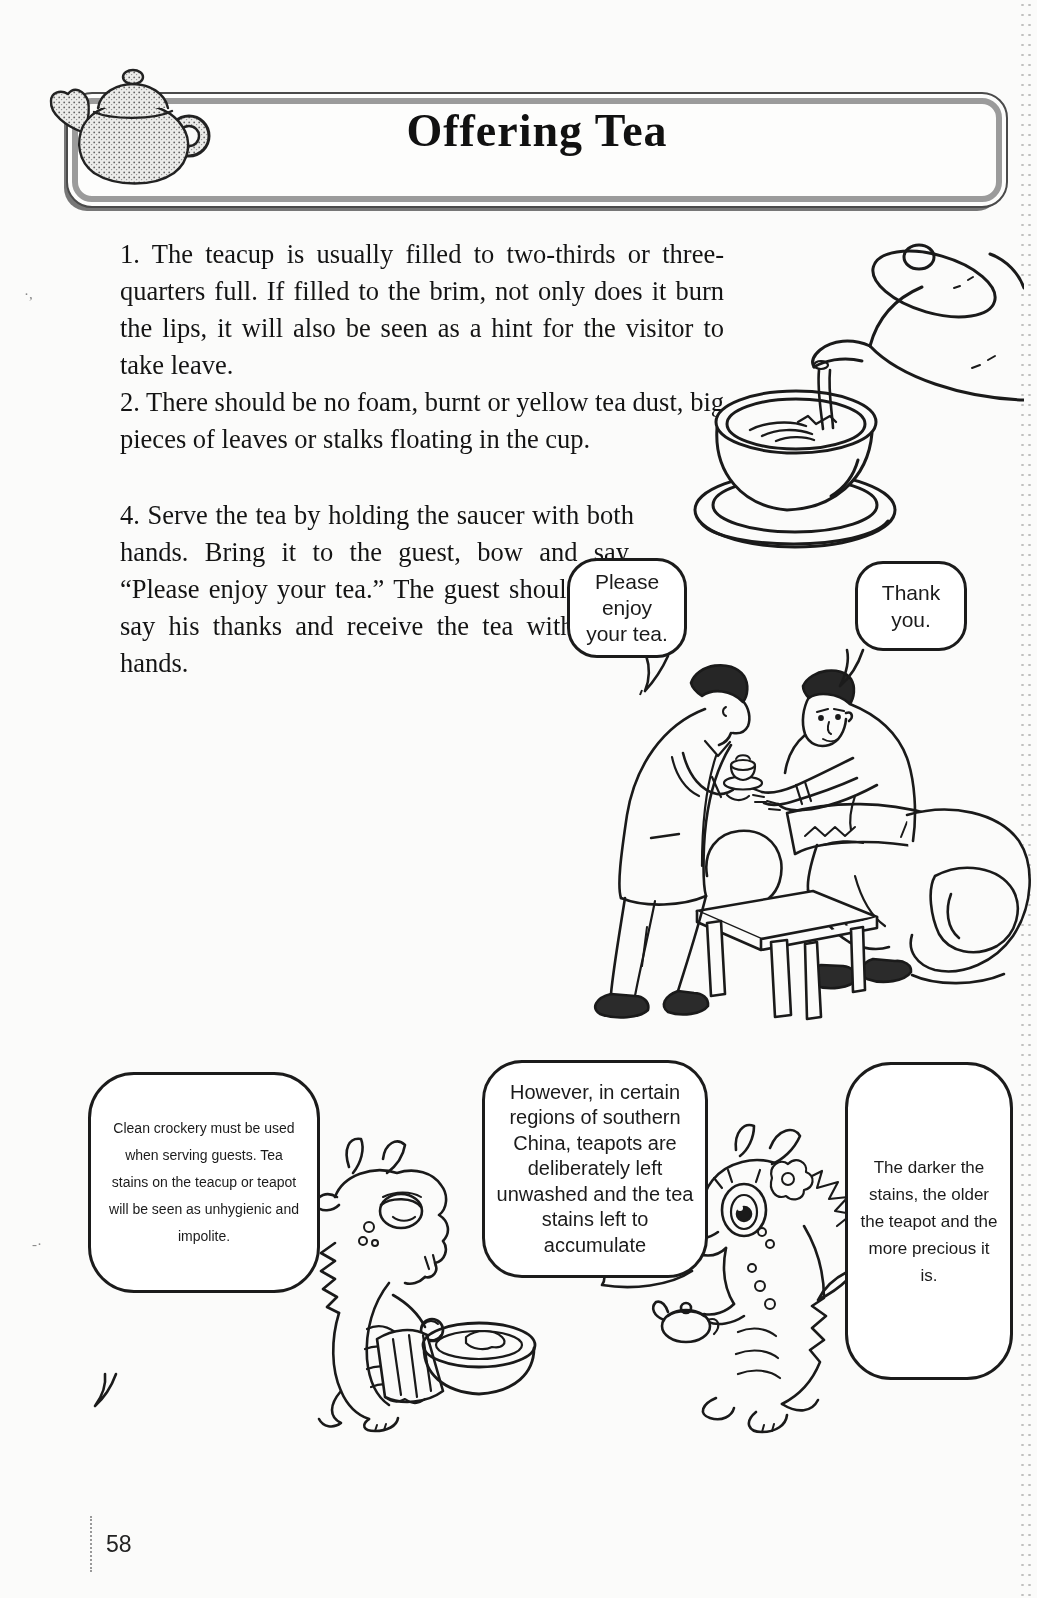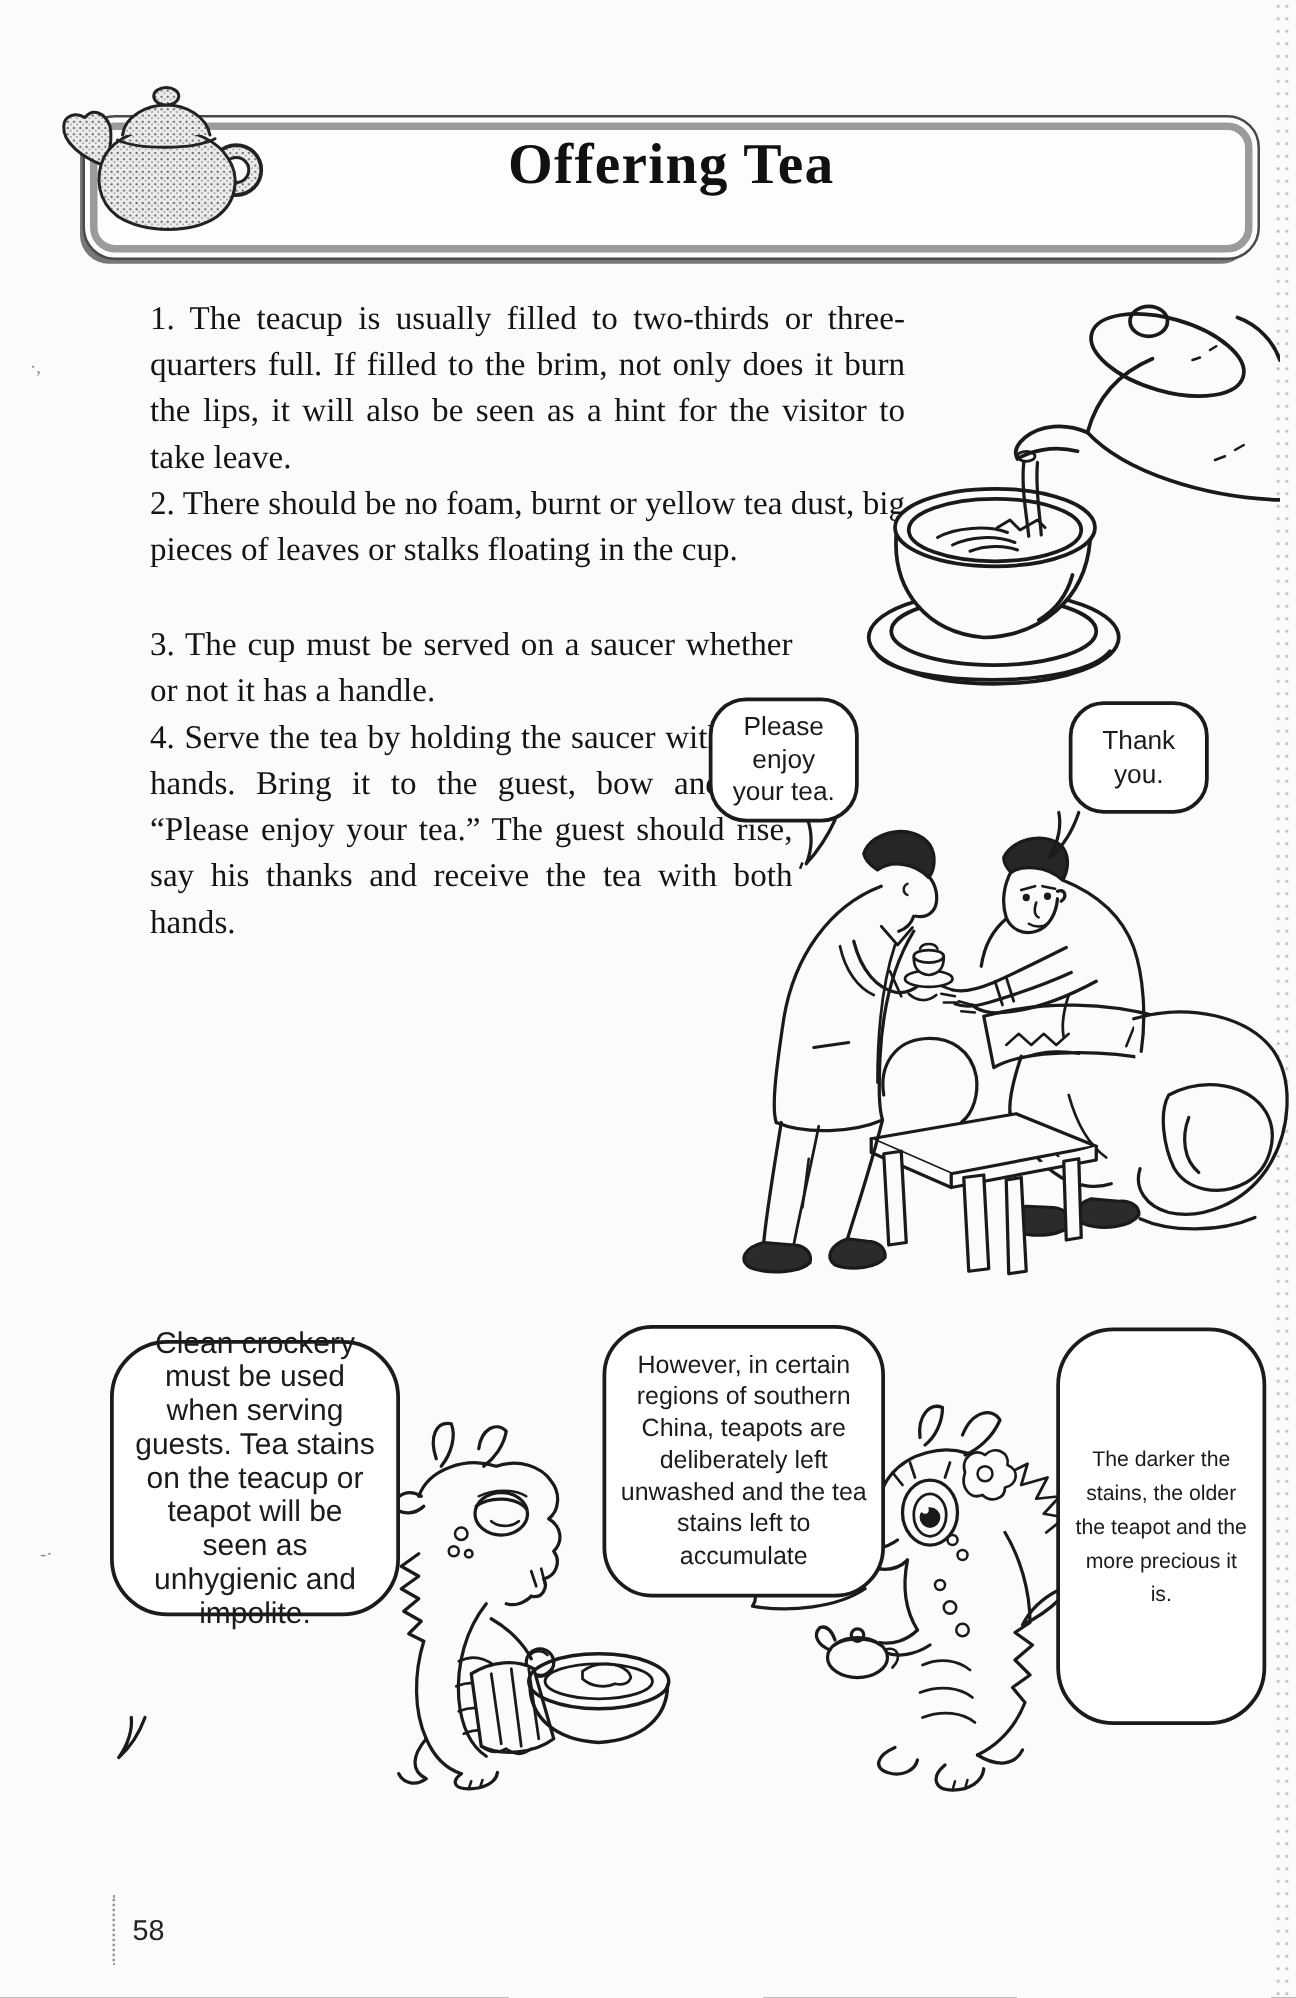--- a/index.html
+++ b/index.html
@@ -48,21 +48,21 @@
   .bubble{
     position:absolute;background:#fff;
     border:3px solid #1b1b1b;
     display:flex;align-items:center;justify-content:center;
     text-align:center;color:#1b1b1b;
     font-family:"Liberation Sans",sans-serif;
     z-index:5;box-sizing:border-box;padding:8px 10px;
   }
   .bubble-please{left:567px;top:558px;width:120px;height:100px;border-radius:30px;font-size:21px;line-height:26px;}
   .bubble-thank {left:822px;top:561px;width:112px;height:90px;border-radius:28px;font-size:21px;line-height:27px;margin-left:33px;}
-  .bubble-dragon-left{left:88px;top:1072px;width:232px;height:221px;border-radius:46px;font-size:24px;line-height:27px;padding:14px 16px;}
+  .bubble-dragon-left{left:88px;top:1072px;width:232px;height:221px;border-radius:46px;font-size:14px;line-height:27px;padding:14px 16px;}
   .bubble-dragon-mid {left:482px;top:1060px;width:226px;height:218px;border-radius:40px;font-size:20px;line-height:25.5px;padding:10px 4px;}
   .bubble-dragon-right{left:845px;top:1062px;width:168px;height:318px;border-radius:46px;font-size:17px;line-height:27px;}
   .tail{position:absolute;z-index:4;}
   
   .illus{position:absolute;z-index:2;}
   .pagenum{
     position:absolute;left:90px;top:1516px;
     font:23px "Liberation Sans",sans-serif;color:#222;
     padding-left:14px;border-left:2px dotted #999;height:56px;line-height:56px;
   }
@@ -104,21 +104,20 @@
       <path d="M56,56 C74,64 116,64 134,55"></path>
       <ellipse cx="95" cy="21" rx="10" ry="7" fill="url(#stip)"></ellipse>
     </g>
   </svg>
 
   <div class="bodytext block1">
     <p>1. The teacup is usually filled to two-thirds or three-quarters full. If filled to the brim, not only does it burn the lips, it will also be seen as a hint for the visitor to take leave.</p>
     <p>2. There should be no foam, burnt or yellow tea dust, big pieces of leaves or stalks floating in the cup.</p>
   </div>
   <div class="bodytext block2">
-    <p>3. The cup must be served on a saucer whether or not it has a handle.</p>
     <p>4. Serve the tea by holding the saucer with both hands. Bring it to the guest, bow and say, “Please enjoy your tea.” The guest should rise, say his thanks and receive the tea with both hands.</p>
   </div>
 
   <svg class="illus" style="left:672px;top:228px;" width="352" height="336" viewBox="0 0 352 336">
     <g stroke="#1a1a1a" stroke-width="3" fill="none" stroke-linecap="round" stroke-linejoin="round">
 
       <ellipse cx="123" cy="282" rx="100" ry="37"></ellipse>
       <ellipse cx="123" cy="277" rx="82" ry="27"></ellipse>
       <path d="M30,296 C52,322 192,324 216,293"></path>
 

